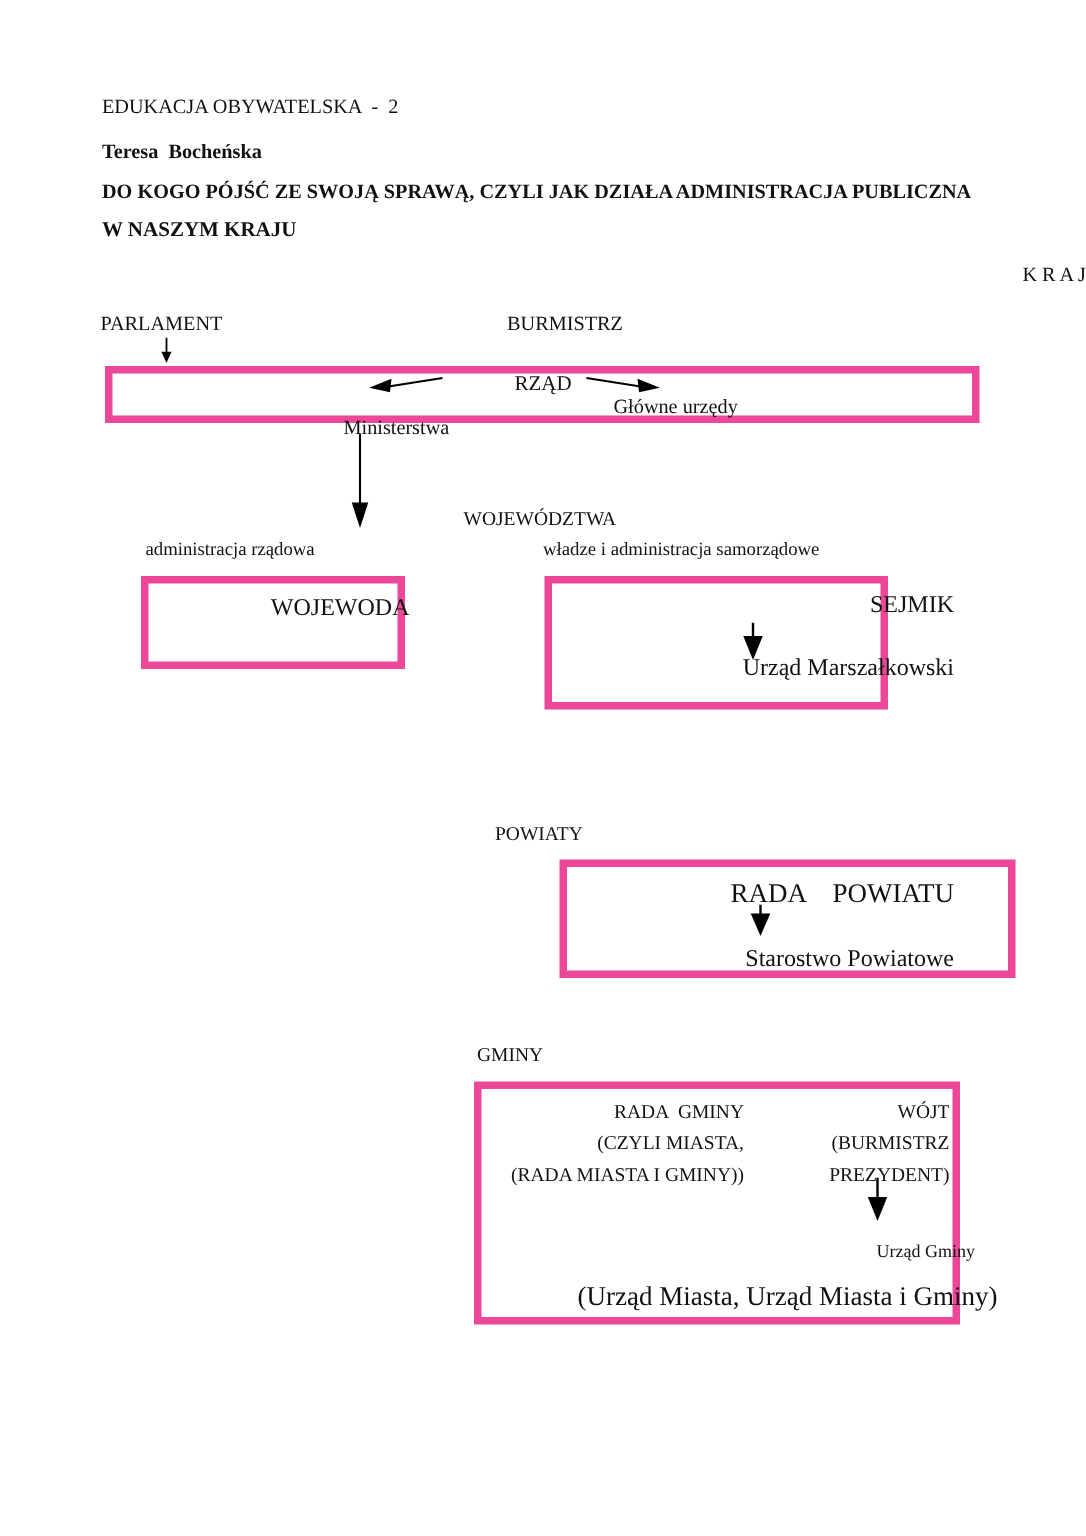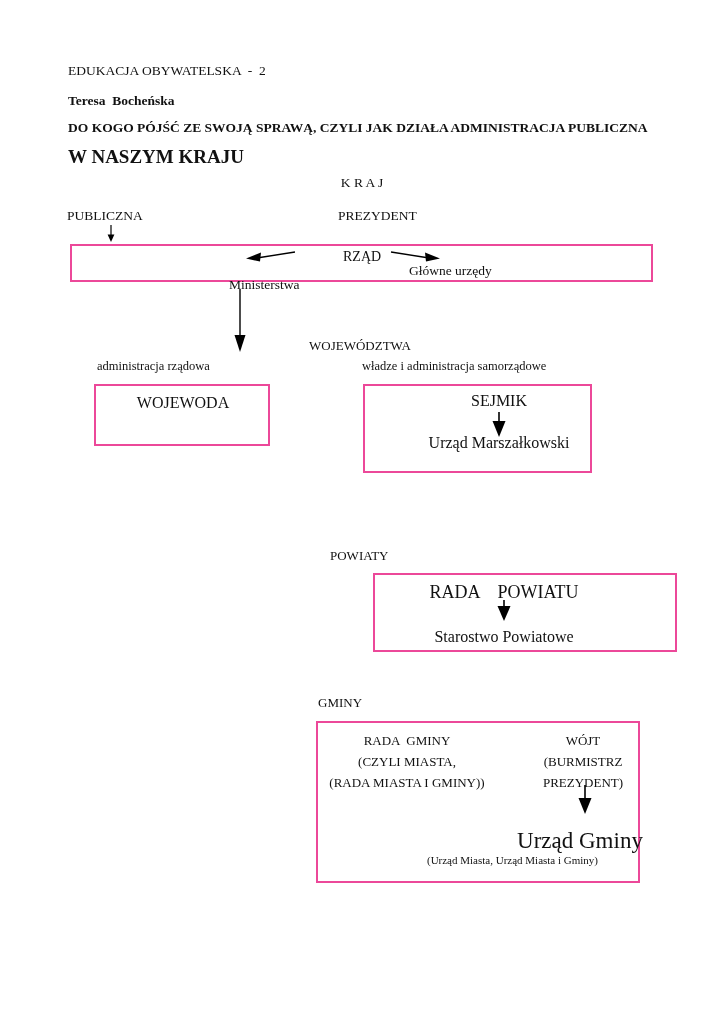--- a/index.html
+++ b/index.html
@@ -7,43 +7,43 @@
     position:relative;
     width:724px;height:1024px;
     margin:0 auto;
     background:#ffffff;
     font-family:"Liberation Serif","DejaVu Serif",serif;
     color:#111111;
     overflow:hidden;
   }
   .t{position:absolute;white-space:pre;line-height:1.15;}
   .b{font-weight:bold;}
-  .center{text-align:center;}
-  .box{position:absolute;border:2px solid #ec4899;background:#ffffff;box-sizing:border-box;padding-left:24px;}
+  .center{text-align:right;}
+  .box{position:absolute;border:5px solid #ec4899;background:#ffffff;box-sizing:border-box;padding-left:24px;}
   .arrow{position:absolute;}
   .arrow line{stroke:#000;stroke-width:1.4;}
   .arrow polygon{fill:#000;}
   .fs-label{font-size:13px;}
   .fs-body{font-size:13.5px;}
   .fs-cap{font-size:12.5px;}
   .fs-box{font-size:16px;}
 </style>
 </head>
 <body>
 
 <div class="page">
 
   <div class="t fs-body" style="left:68px;top:63px;">EDUKACJA OBYWATELSKA  -  2</div>
   <div class="t fs-body b" style="left:68px;top:93px;">Teresa  Bocheńska</div>
   <div class="t b" style="left:68px;top:120px;font-size:13.5px;">DO KOGO PÓJŚĆ ZE SWOJĄ SPRAWĄ, CZYLI JAK DZIAŁA ADMINISTRACJA PUBLICZNA</div>
-  <div class="t b" style="left:68px;top:146px;font-size:19px;">W NASZYM KRAJU</div>
+  <div class="t b" style="left:68px;top:146px;font-size:14px;">W NASZYM KRAJU</div>
 
   <div class="t fs-body center" style="left:0;top:175px;width:724px;">K R A J</div>
-  <div class="t fs-body" style="left:67px;top:208px;">PUBLICZNA</div>
-  <div class="t fs-body" style="left:338px;top:208px;">PREZYDENT</div>
+  <div class="t fs-body" style="left:67px;top:208px;">PARLAMENT</div>
+  <div class="t fs-body" style="left:338px;top:208px;">BURMISTRZ</div>
 
   <svg class="arrow" style="left:105px;top:225px;" width="12" height="18" viewBox="0 0 12 18">
     <line x1="6" y1="0" x2="6" y2="11" style="stroke-width:1.2"></line>
     <polygon points="6,17 2.6,9.5 9.4,9.5"></polygon>
   </svg>
 
   <div class="box" style="left:70px;top:244px;width:583px;height:38px;"></div>
   <div class="t" style="left:343px;top:249px;font-size:14px;">RZĄD</div>
   <div class="t fs-body" style="left:229px;top:277px;text-align:center;">Ministerstwa</div>
   <div class="t fs-body" style="left:409px;top:263px;">Główne urzędy</div>
@@ -96,16 +96,16 @@
 
   <div class="t fs-label center" style="left:318px;top:730px;width:178px;line-height:21px;"><span style="display:block">RADA  GMINY</span><span style="display:block">(CZYLI MIASTA,</span><span style="display:block">(RADA MIASTA I GMINY))</span></div>
 
   <div class="t fs-label center" style="left:533px;top:730px;width:100px;line-height:21px;"><span style="display:block">WÓJT</span><span style="display:block">(BURMISTRZ</span><span style="display:block">PREZYDENT)</span></div>
 
   <svg class="arrow" style="left:576px;top:785px;" width="18" height="30" viewBox="0 0 18 30">
     <line x1="9" y1="0" x2="9" y2="14" style="stroke-width:1.6"></line>
     <polygon points="9,29 2.5,13 15.5,13"></polygon>
   </svg>
 
-  <div class="t center" style="left:510px;top:828px;width:140px;font-size:23px;">Urząd Gminy</div>
-  <div class="t center" style="left:385px;top:854px;width:255px;font-size:11px;">(Urząd Miasta, Urząd Miasta i Gminy)</div>
+  <div class="t center" style="left:510px;top:828px;width:140px;font-size:12px;">Urząd Gminy</div>
+  <div class="t center" style="left:385px;top:854px;width:255px;font-size:18px;">(Urząd Miasta, Urząd Miasta i Gminy)</div>
 
 </div>
 
 </body></html>

